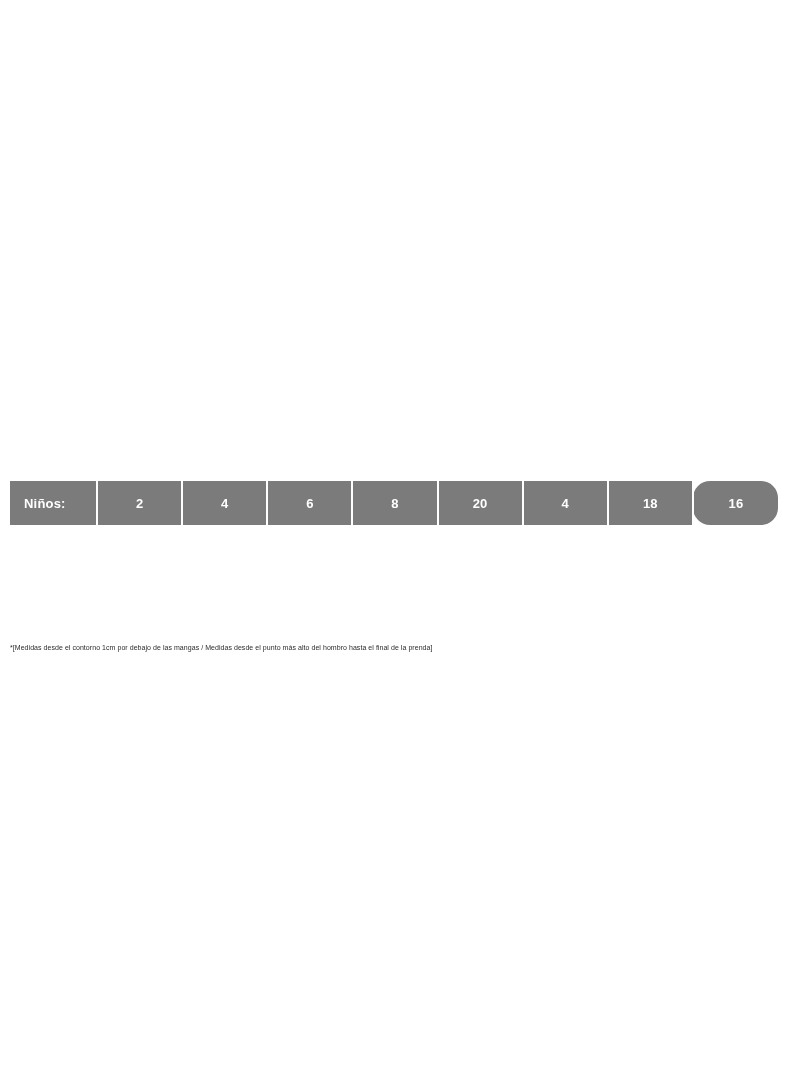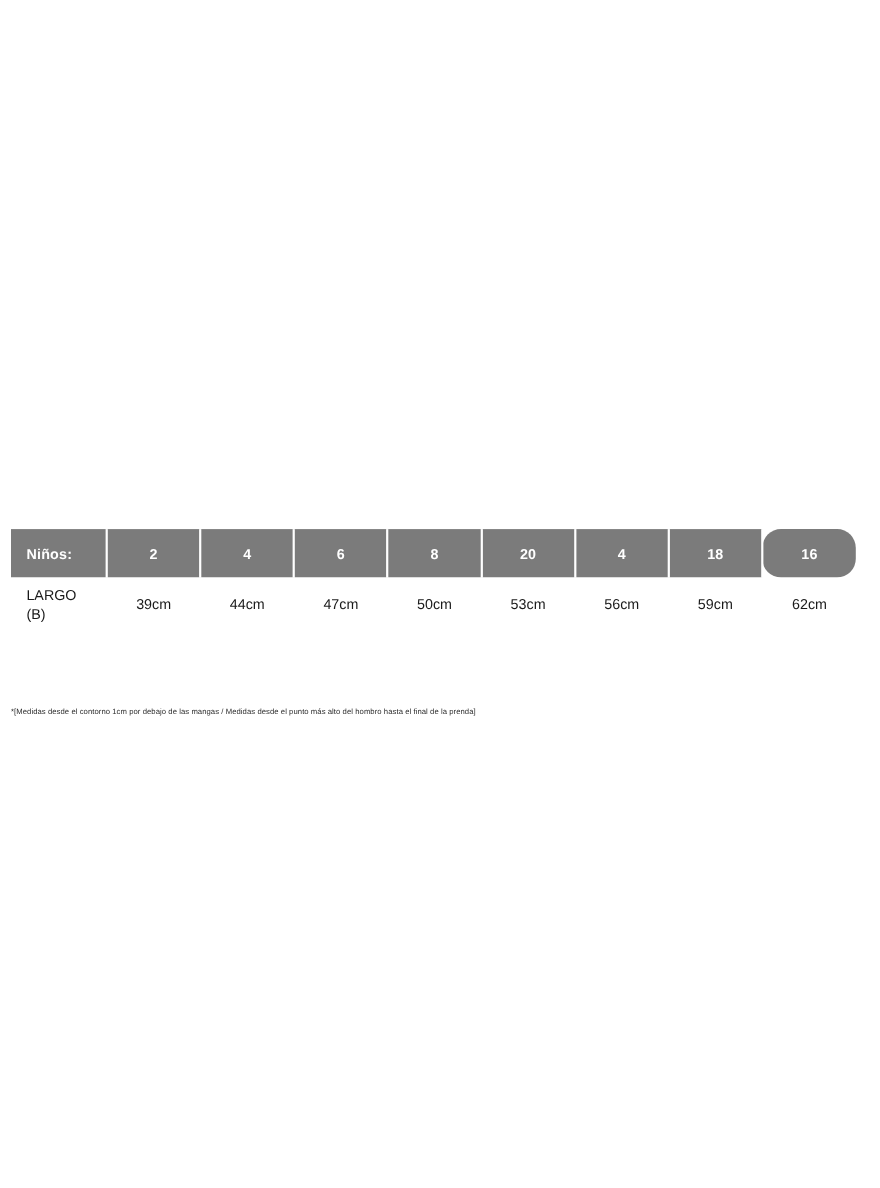--- a/index.html
+++ b/index.html
@@ -143,33 +143,19 @@
           <th>4</th>
           <th>6</th>
           <th>8</th>
           <th>20</th>
           <th>4</th>
           <th>18</th>
           <th>16</th>
         </tr>
       </thead>
       <tbody>
-        <tr class="row-plain">
-          <td class="label-col">
-            <span class="label-line">LARGO</span>
-            <span class="label-line">(B)</span>
-          </td>
-          <td>39cm</td>
-          <td>44cm</td>
-          <td>47cm</td>
-          <td>50cm</td>
-          <td>53cm</td>
-          <td>56cm</td>
-          <td>59cm</td>
-          <td>62cm</td>
-        </tr>
       </tbody>
     </table>
   </div>
 
   <div class="footnote">*[Medidas desde el contorno 1cm por debajo de las mangas / Medidas desde el punto más alto del hombro hasta el final de la prenda]</div>
 
 </div>
 
 </body></html>

